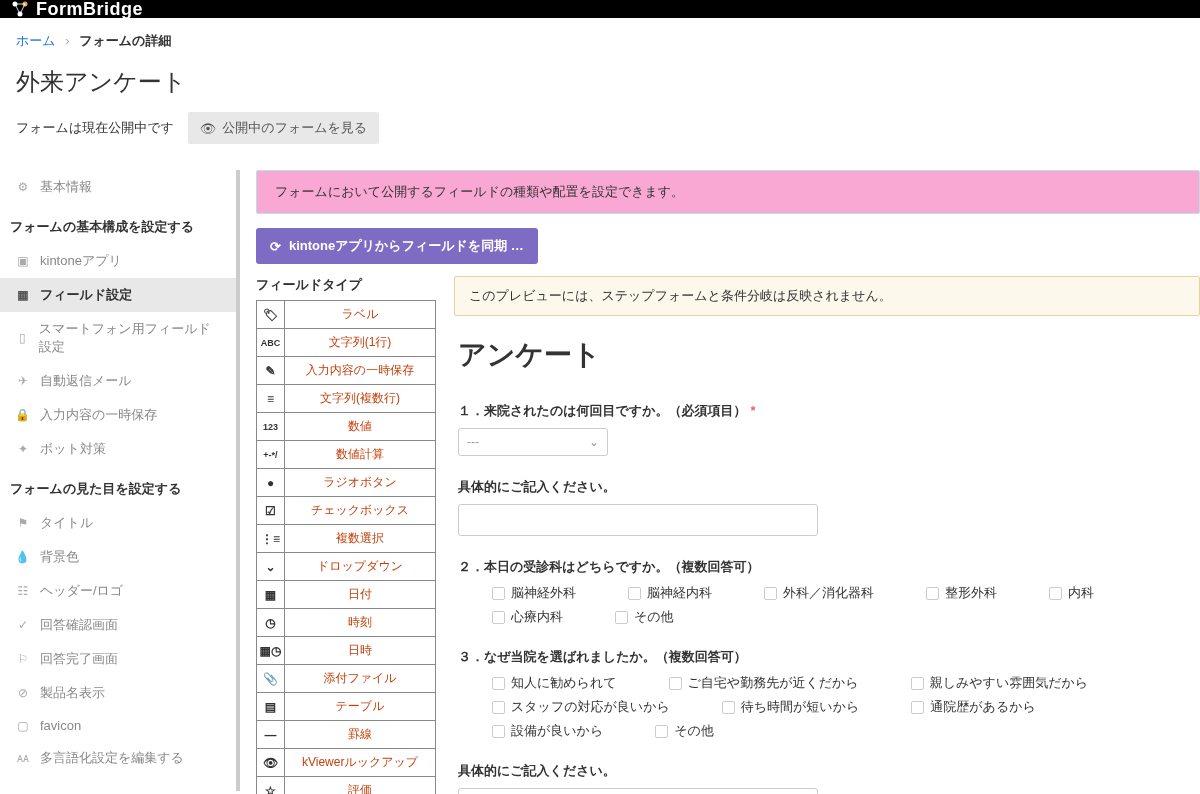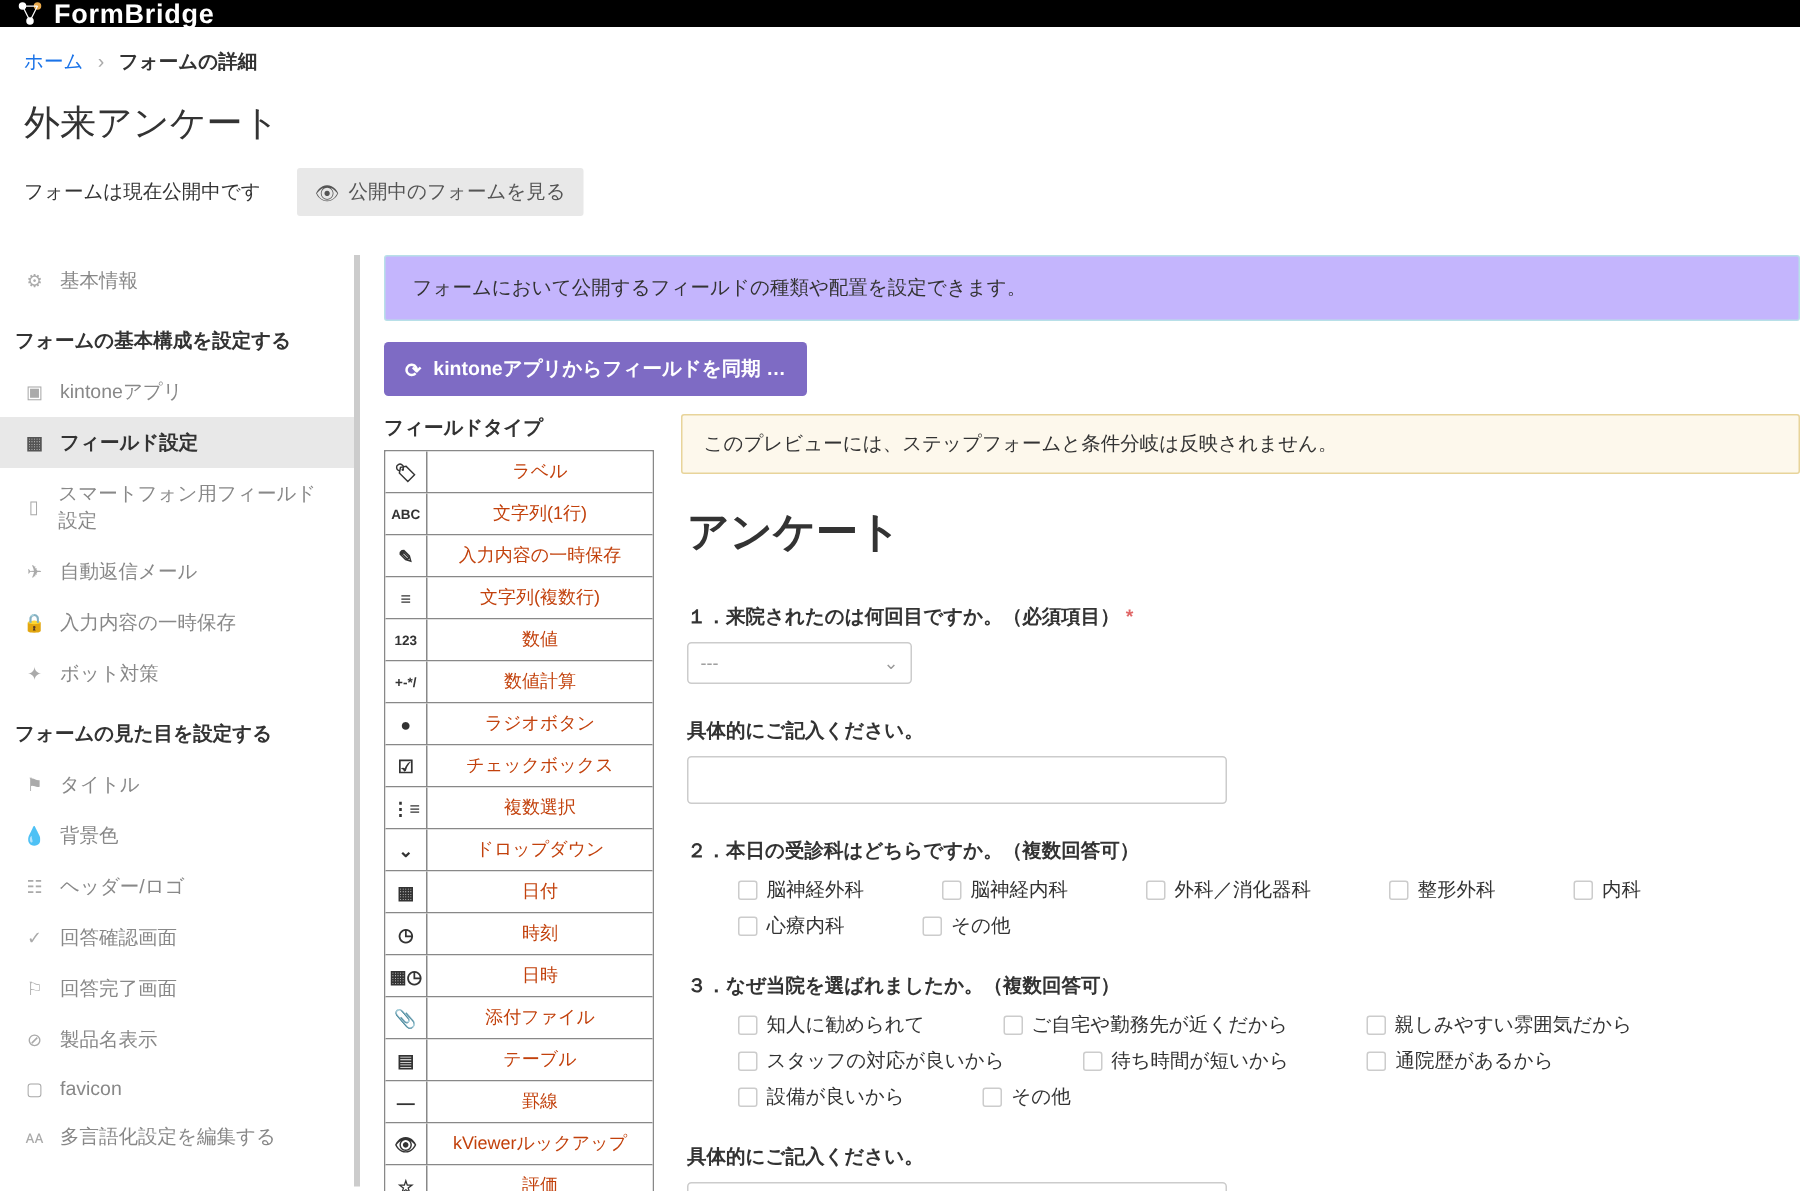--- a/index.html
+++ b/index.html
@@ -7,33 +7,33 @@
 .topbar { background: #000; color: #fff; height: 18px; display: flex; align-items: center; padding: 0 10px; }
 .logo { display: flex; align-items: center; gap: 6px; font-size: 18px; font-weight: 700; letter-spacing: 0.5px; }
 .logo-icon { width: 20px; height: 20px; position: relative; }
 .logo-icon svg { width: 100%; height: 100%; }
 .breadcrumb { padding: 14px 16px 10px; font-size: 13px; color: #666; }
 .breadcrumb a { color: #1a73e8; text-decoration: none; }
 .breadcrumb .sep { margin: 0 6px; color: #aaa; }
 .breadcrumb .current { font-weight: 700; color: #333; }
 .page-title-row { padding: 6px 16px 16px; }
 .page-title { font-size: 24px; font-weight: 400; color: #333; margin-bottom: 14px; }
-.status-row { display: flex; align-items: center; gap: 24px; font-size: 13px; }
+.status-row { display: flex; align-items: center; gap: 14px; font-size: 13px; }
 .status-text { color: #333; }
 .view-btn { background: #e8e8e8; border: none; padding: 7px 12px; font-size: 13px; color: #555; display: inline-flex; align-items: center; gap: 6px; cursor: pointer; border-radius: 2px; }
 .main-layout { display: flex; }
 .sidebar { width: 240px; flex-shrink: 0; padding: 10px 0; }
 .sidebar-scroll { border-right: 4px solid #ccc; min-height: 600px; }
 .side-item { padding: 8px 16px; display: flex; align-items: center; gap: 10px; font-size: 13px; color: #888; cursor: pointer; }
 .side-item.active { background: #e8e8e8; color: #333; font-weight: 600; }
 .side-group-title { padding: 14px 10px 8px; font-size: 13px; font-weight: 700; color: #333; }
 .side-icon { width: 14px; display: inline-flex; justify-content: center; color: #aaa; font-size: 12px; }
 .side-item.active .side-icon { color: #555; }
 .content { flex: 1; padding: 10px 0 10px 16px; }
-.info-banner { border: 1px solid #b8e0e8; background: #c4b5fd; padding: 12px 18px; font-size: 13px; color: #333; border-radius: 2px; margin-bottom: 14px; }
+.info-banner { border: 1px solid #b8e0e8; background: #f9a8d4; padding: 12px 18px; font-size: 13px; color: #333; border-radius: 2px; margin-bottom: 14px; }
 .sync-btn { background: #7e6bc4; color: #fff; border: none; padding: 9px 14px; font-size: 13px; font-weight: 600; border-radius: 3px; display: inline-flex; align-items: center; gap: 8px; cursor: pointer; margin-bottom: 12px; }
 .editor-row { display: flex; gap: 18px; align-items: flex-start; }
 .field-types { width: 180px; flex-shrink: 0; }
 .ft-title { font-size: 13px; font-weight: 700; margin-bottom: 6px; }
 .ft-list { border: 1px solid #888; border-bottom: none; }
 .ft-item { display: flex; border-bottom: 1px solid #888; height: 28px; cursor: grab; background:#fff; }
 .ft-icon { width: 28px; border-right: 1px solid #888; display: flex; align-items: center; justify-content: center; font-size: 12px; color: #333; font-weight: 600; }
 .ft-label { flex: 1; display: flex; align-items: center; justify-content: center; font-size: 12px; color: #c2410c; }
 .preview { flex: 1; }
 .warn-banner { border: 1px solid #e8d49a; background: #fdf8ec; padding: 10px 14px; font-size: 13px; color: #333; border-radius: 2px; margin-bottom: 20px; }

